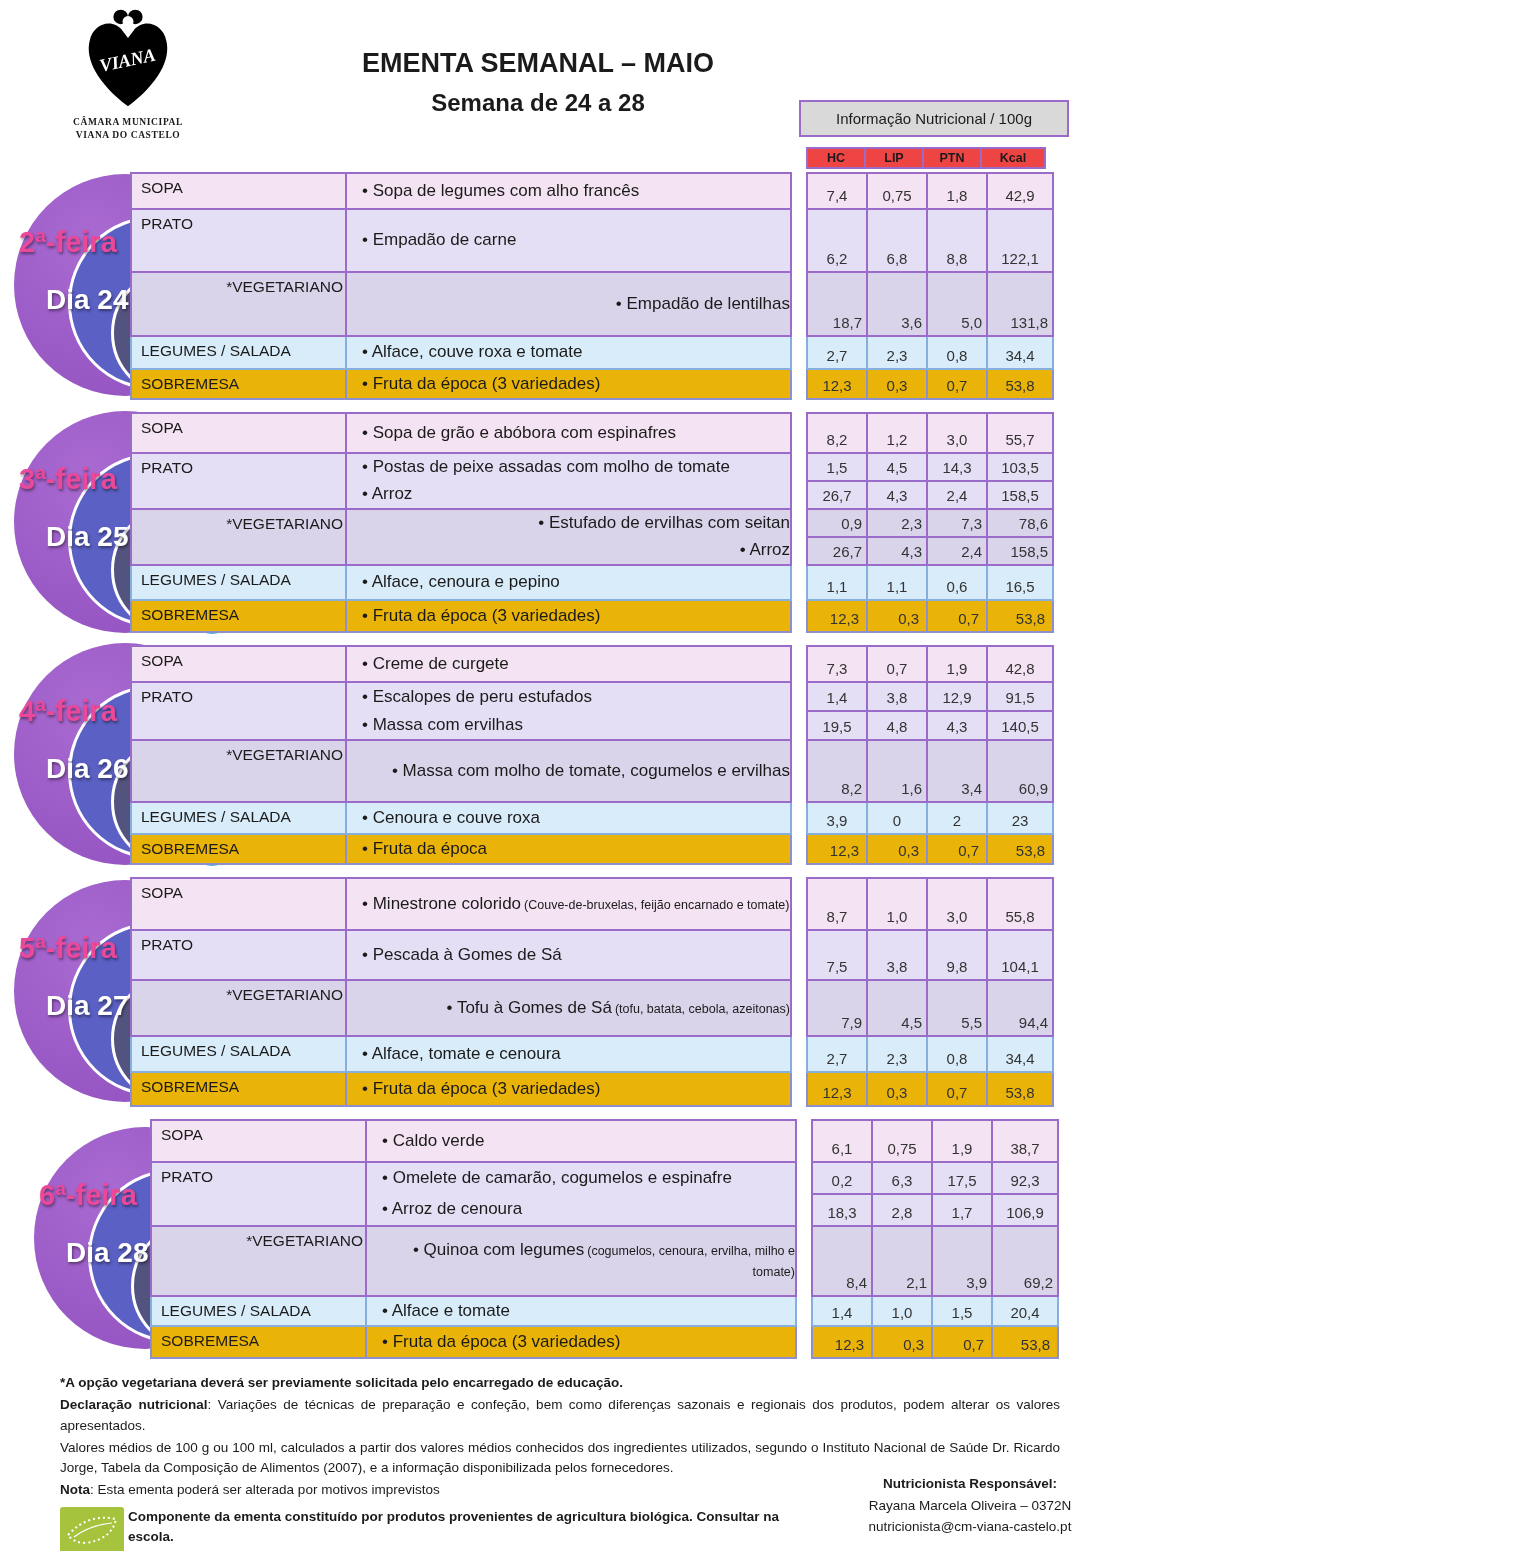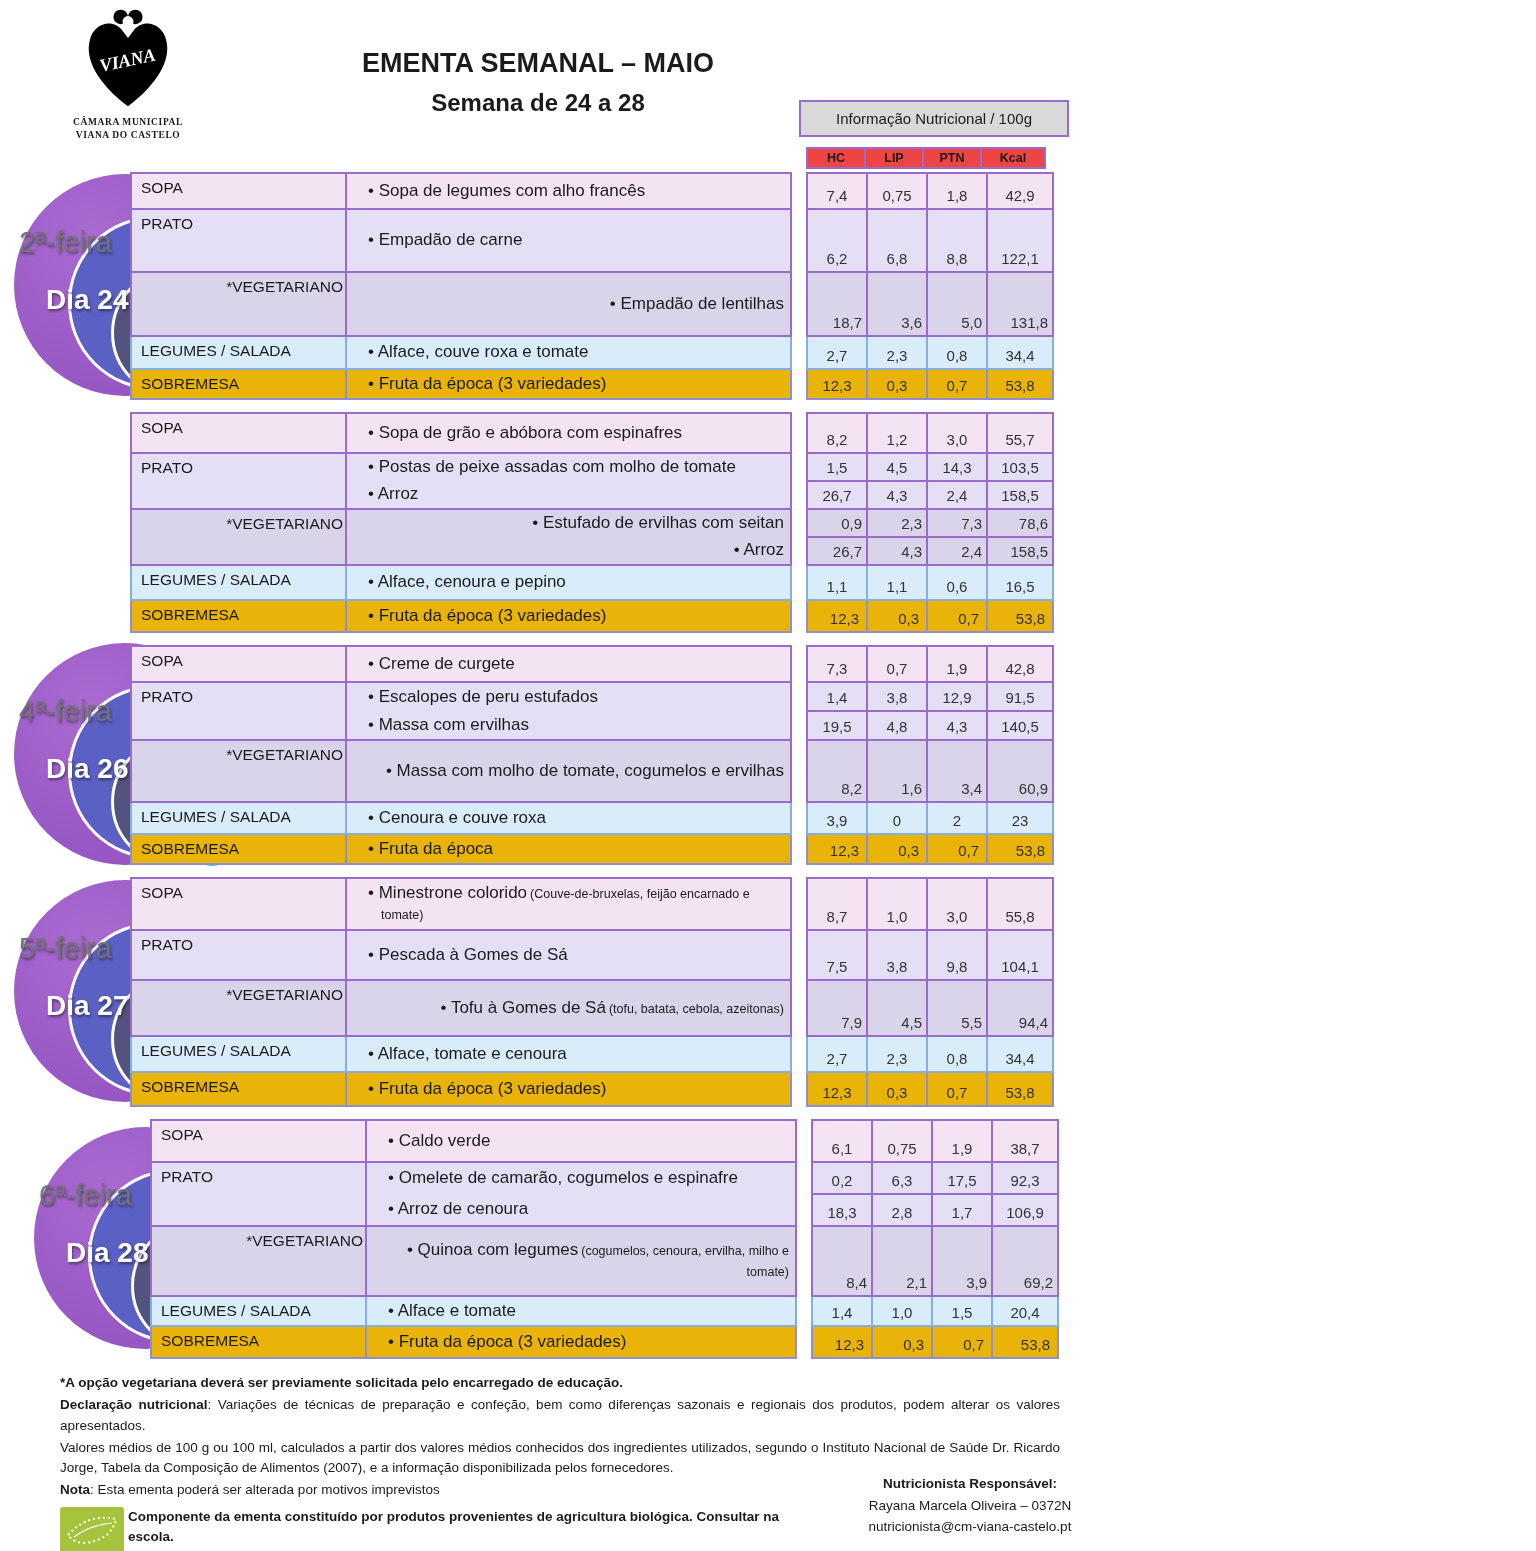--- a/index.html
+++ b/index.html
@@ -24,33 +24,33 @@
   #days{padding-top:172px;}
   .day{position:relative;margin:0 0 12px 130px;}
   .day.shift{margin-left:150px;}
   .badge{position:absolute;left:-116px;top:50%;transform:translateY(-50%);width:226px;height:224px;z-index:0;}
   .c{position:absolute;border-radius:50%;}
   .c1{left:0;top:0;width:222px;height:222px;background:radial-gradient(circle at 35% 30%,#a96ad1,#8f4fbe);}
   .c2{left:54px;top:42px;width:168px;height:168px;background:#5b60c4;border:3px solid #fff;}
   .c3{left:97px;top:94px;width:124px;height:124px;background:#53537f;border:3px solid #fff;}
   .c4{left:139px;top:138px;width:80px;height:80px;background:#2f9ce8;border:3px solid #fff;}
   .c5{left:172px;top:174px;width:46px;height:46px;background:#49b2ec;border:3px solid #fff;}
-  .day-name{position:absolute;left:5px;top:52px;font-size:29px;font-weight:normal;color:#737373;text-shadow:1px 2px 3px rgba(0,0,0,.45);}
+  .day-name{position:absolute;left:5px;top:52px;font-size:29px;font-weight:bold;color:#ec4899;text-shadow:1px 2px 3px rgba(0,0,0,.45);}
   .day-date{position:absolute;left:32px;top:110px;font-size:28px;font-weight:bold;color:#fff;text-shadow:1px 2px 3px rgba(0,0,0,.45);}
 
   table.menu{border-collapse:collapse;position:relative;z-index:1;table-layout:fixed;}
   table.menu td{border:2px solid #9b6bc9;overflow:hidden;}
   td.sp{border:none!important;background:#fff!important;}
   tr.sopa td:not(.sp){background:#f4e3f2;}
   tr.prato td:not(.sp){background:#e5dff5;}
   tr.veg td:not(.sp){background:#dad4eb;text-align:right;}
   tr.leg td:not(.sp){background:#d9ecfa;border-color:#86aede;}
   tr.sob td:not(.sp){background:#eab308;border-color:#8d8fce;}
   td.cat{font-size:15.5px;vertical-align:top;padding:5px 2px 2px 9px;}
-  td.dish{font-size:17px;vertical-align:middle;padding:2px 6px;}
+  td.dish{font-size:17px;vertical-align:middle;padding:2px 0;}
   .dline{padding-left:28px;text-indent:-13px;line-height:1.22;}
   .dline::before{content:"• ";}
   .note{font-size:12.5px;margin-left:3px;}
   td.num{font-size:15px;color:#333;text-align:center;vertical-align:bottom;padding:0 4px 4px 4px;}
   td.num.nr{text-align:right;padding-right:7px;}
   .nb-b{border-bottom:none!important;} .nb-t{border-top:none!important;}
   .h28{height:28px}.h29{height:29px}.h30{height:30px}.h32{height:32px}.h33{height:33px}
   .h34{height:34px}.h35{height:35px}.h36{height:36px}.h40{height:40px}.h42{height:42px}.h50{height:50px}
   .h52{height:52px}.h56{height:56px}.h62{height:62px}.h63{height:63px}.h64{height:64px}.h70{height:70px}
 
@@ -170,20 +170,29 @@
           <td class="num">12,3</td>
           <td class="num">0,3</td>
           <td class="num">0,7</td>
           <td class="num">53,8</td>
         </tr>
       </tbody>
         </table>
     </div>
 
     <div class="day">
+      <div class="badge">
+        <div class="c c1"></div>
+        <div class="c c2"></div>
+        <div class="c c3"></div>
+        <div class="c c4"></div>
+        <div class="c c5"></div>
+        <div class="day-name">3ª-feira</div>
+        <div class="day-date">Dia 25</div>
+      </div>
       <table class="menu">
         <colgroup>
             <col style="width:215px">
             <col style="width:445px">
             <col style="width:16px">
             <col style="width:60px">
             <col style="width:60px">
             <col style="width:60px">
             <col style="width:66px">
           </colgroup>

